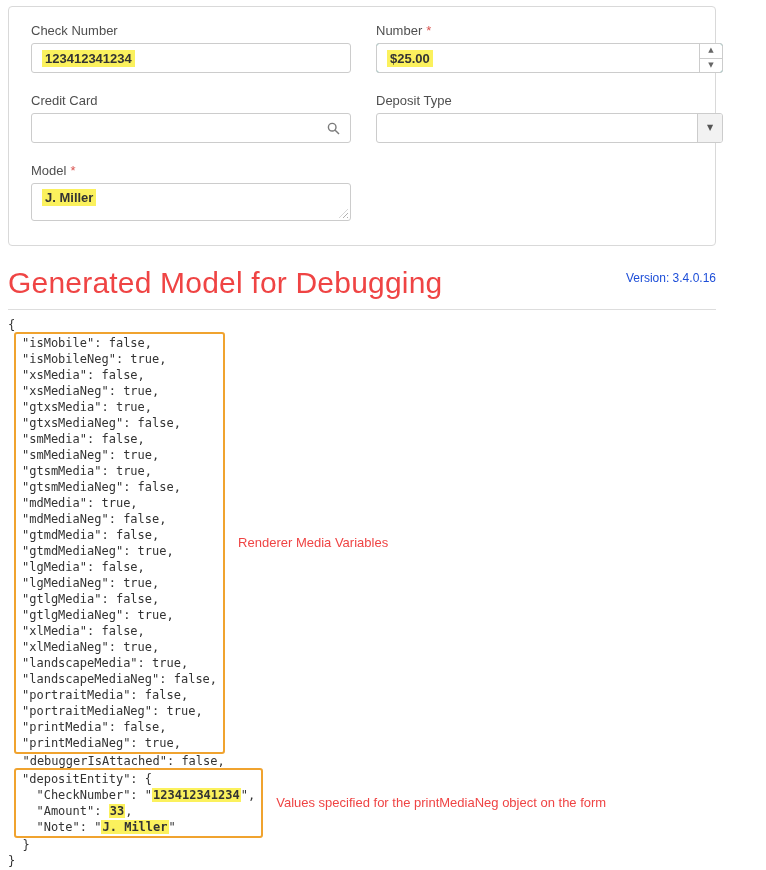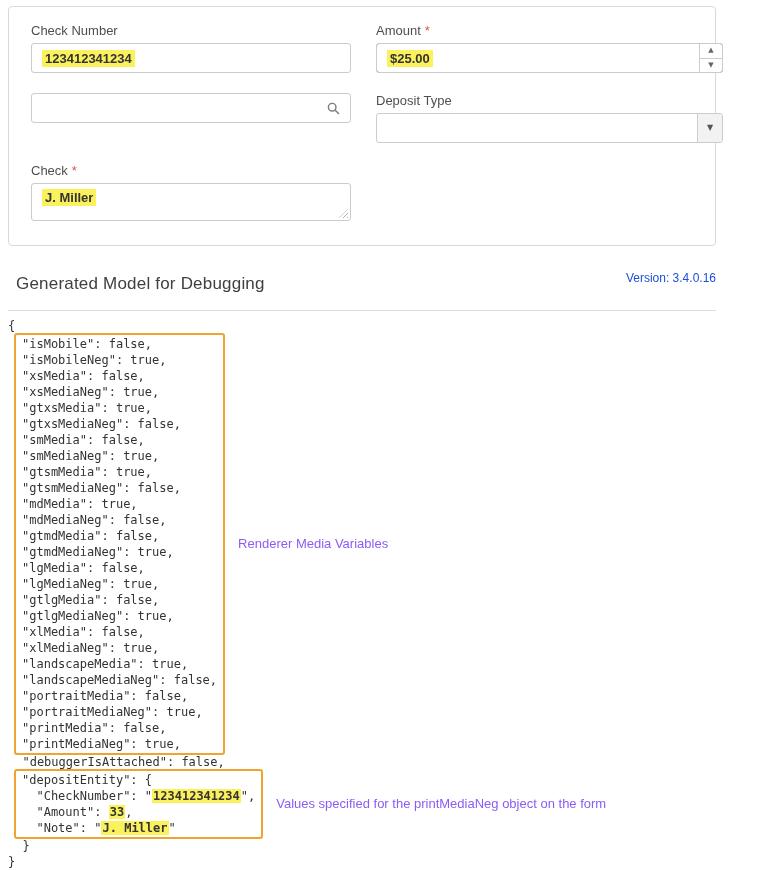--- a/index.html
+++ b/index.html
@@ -34,66 +34,67 @@
   .dd-btn { width:24px; background:#f2f2f2; border-left:1px solid #ccc; display:flex; align-items:center; justify-content:center; }
   .dd-btn .tri { font-size:8px; color:#555; }
 
   .ta { position:relative; height:38px; border:1px solid #ccc; border-radius:3px; padding:6px 10px; box-sizing:border-box; font-size:13px; background:#fff; }
   .grip { position:absolute; right:2px; bottom:2px; width:9px; height:9px;
           background:repeating-linear-gradient(-45deg,#b0b0b0,#b0b0b0 1px,transparent 1px,transparent 3px);
           clip-path:polygon(100% 0,100% 100%,0 100%); cursor:nwse-resize; }
 
   
   .head-row { display:flex; justify-content:space-between; align-items:flex-start; margin-top:20px; }
-  .title { font-size:17px; font-weight:400; color:#404040; margin:8px; line-height:1.15; letter-spacing:0.2px; }
+  .title { font-size:30px; font-weight:400; color:#ef4444; margin:0; line-height:1.15; letter-spacing:0.2px; }
   .version { font-size:12px; color:#1d4ed8; margin-top:5px; }
   .rule { border:none; border-top:1px solid #ddd; margin:8px 0 0; }
   .rule.bottom { margin-top:3px; }
 
   
   .code { font-family:"DejaVu Sans Mono", monospace; font-size:12px; line-height:16px; color:#333; margin-top:7px; }
   .cl { white-space:pre; }
   .grp { display:flex; align-items:center; }
   .obox { border:2px solid var(--box-border); border-radius:3px; margin:-1px 0 -1px 6px; padding:1px 6px; width:fit-content; }
-  .ann { font-family:"Liberation Sans", sans-serif; font-size:13px; color:#8b5cf6; margin-left:13px; white-space:nowrap; }
+  .ann { font-family:"Liberation Sans", sans-serif; font-size:13px; color:#ef4444; margin-left:13px; white-space:nowrap; }
   .code .hl { padding:0 1px; }
 </style>
 </head>
 <body>
 
 <div class="page">
 
   <div class="panel">
     <div class="form-grid">
 
       <div class="field">
         <label class="flabel">Check Number</label>
         <div class="tb">
           <span class="hl">123412341234</span>
         </div>
       </div>
 
       <div class="field">
-        <label class="flabel"><span>Amount</span><span class="req">*</span></label>
+        <label class="flabel"><span>Number</span><span class="req">*</span></label>
         <div class="numeric">
           <div class="tb noborder">
             <span class="hl">$25.00</span>
           </div>
           <div class="spin">
             <button class="spin-btn up">
                 <span class="tri">▲</span>
               </button>
             <button class="spin-btn">
                 <span class="tri">▼</span>
               </button>
           </div>
         </div>
       </div>
 
       <div class="field">
+        <label class="flabel">Credit Card</label>
         <div class="tb with-icon">
           <span class="val"></span>
           <span class="search">
             <svg width="13" height="13" viewBox="0 0 13 13">
               <circle cx="5.2" cy="5.2" r="3.8" fill="none" stroke="#7a7a7a" stroke-width="1.4"></circle>
               <line x1="8.2" y1="8.2" x2="12" y2="12" stroke="#7a7a7a" stroke-width="1.4"></line>
             </svg>
           </span>
         </div>
       </div>
@@ -102,21 +103,21 @@
         <label class="flabel">Deposit Type</label>
         <div class="dropdown">
           <span class="val"></span>
           <span class="dd-btn">
               <span class="tri">▼</span>
             </span>
         </div>
       </div>
 
       <div class="field note-field">
-        <label class="flabel"><span>Check</span><span class="req">*</span></label>
+        <label class="flabel"><span>Model</span><span class="req">*</span></label>
         <div class="ta">
           <span class="hl">J. Miller</span>
           <span class="grip"></span>
         </div>
       </div>
 
     </div>
   </div>
 
   <div class="head-row">

